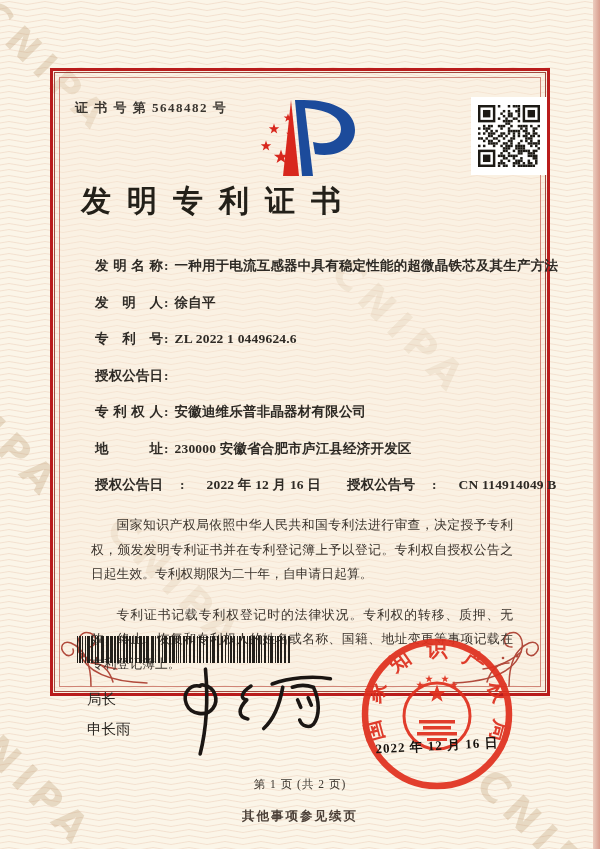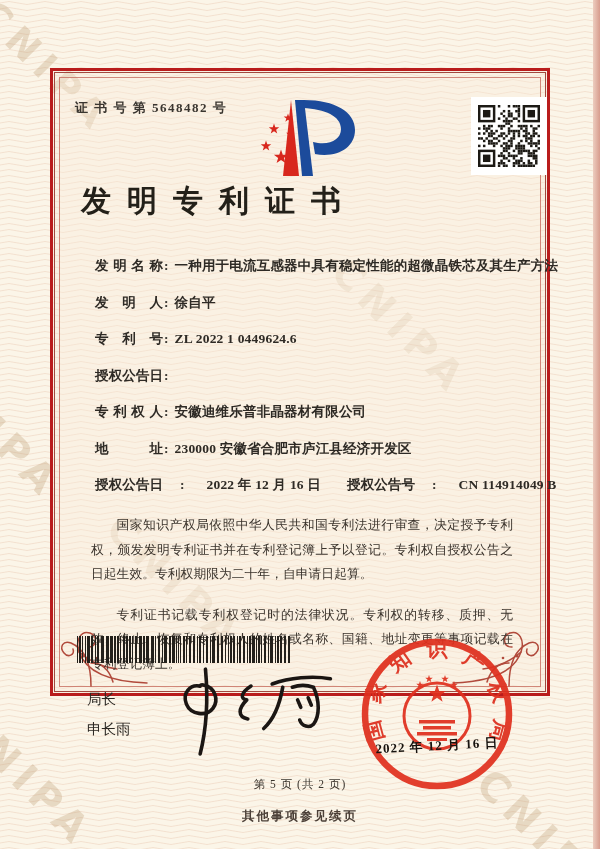--- a/index.html
+++ b/index.html
@@ -502,19 +502,19 @@
           <text x="48.7" y="34.5" transform="rotate(-35 48.7 34.5)">知</text>
           <text x="82" y="24">识</text>
           <text x="115.3" y="34.5" transform="rotate(35 115.3 34.5)">产</text>
           <text x="136.5" y="62.2" transform="rotate(70 136.5 62.2)">权</text>
           <text x="138.1" y="97" transform="rotate(105 138.1 97)">局</text>
         </g>
       </g>
     </svg>
     <div class="seal-date">2022 年 12 月 16 日</div>
 
-    <div class="page-no">第 5 页 (共 2 页)</div>
+    <div class="page-no">第 1 页 (共 2 页)</div>
   </div>
 
   <div class="footer-note">其他事项参见续页</div>
 
   <div class="edge-right"></div>
 </div>
 
 </body></html>

